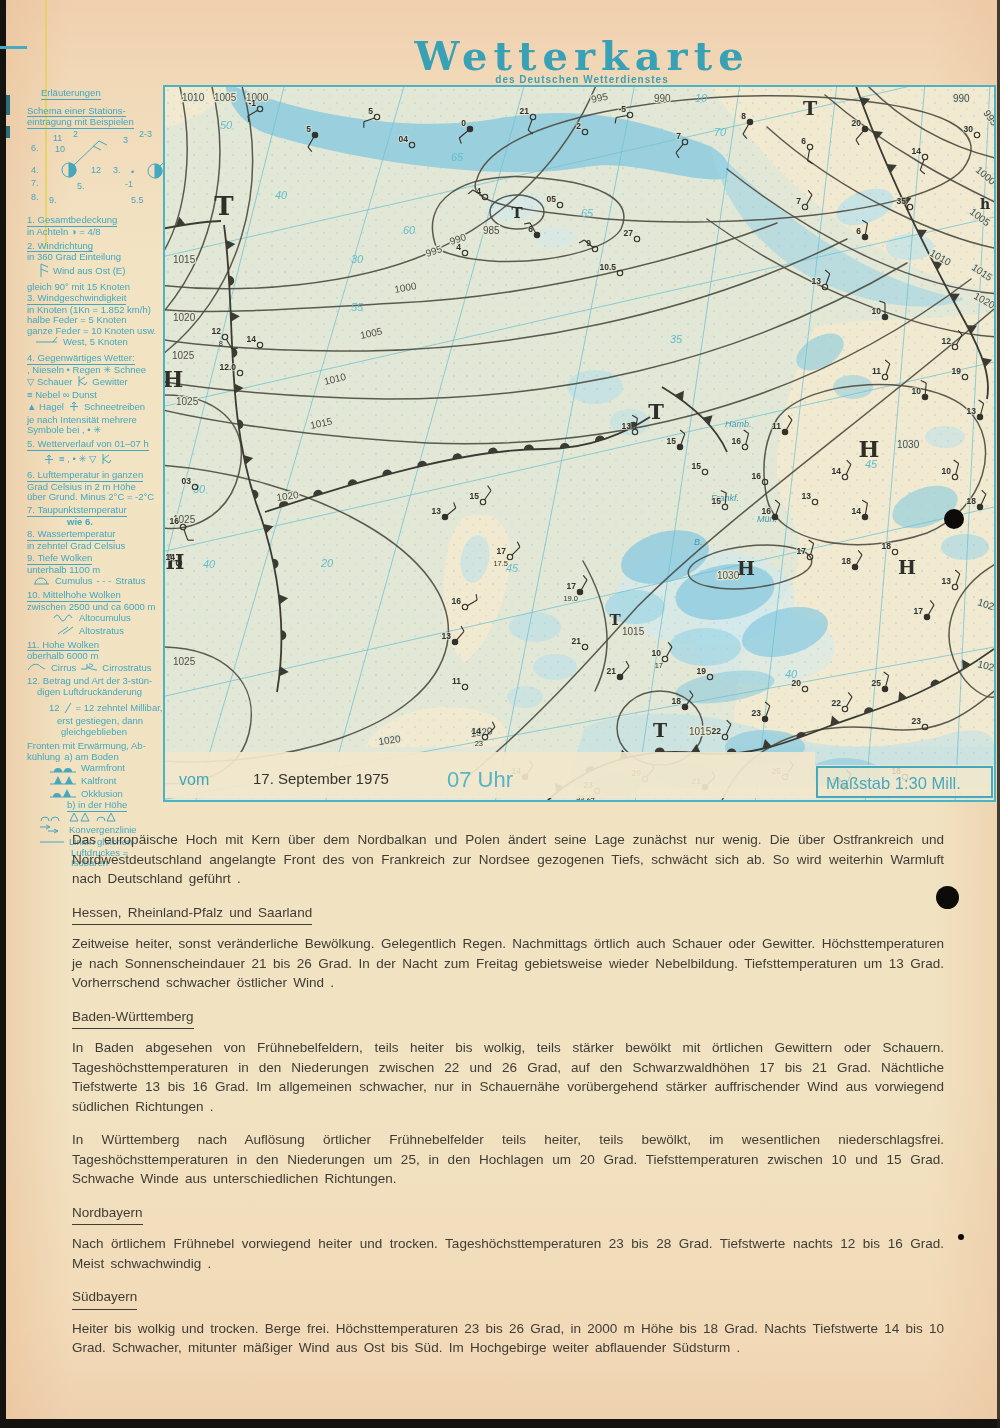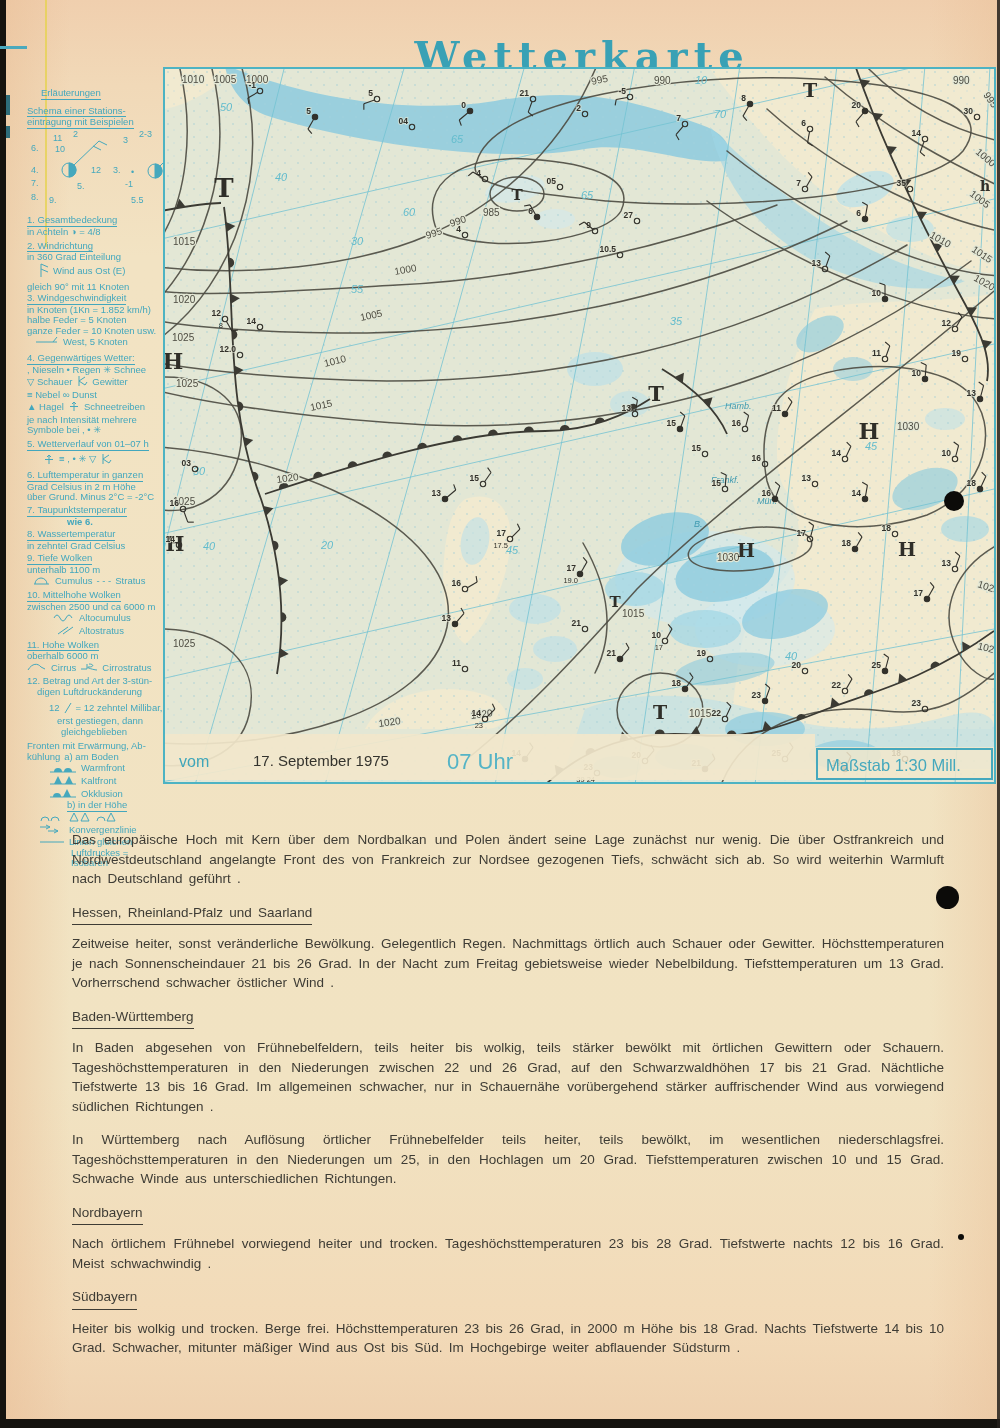--- a/index.html
+++ b/index.html
@@ -22,21 +22,21 @@
 
   
   #legend{position:absolute;left:27px;top:88px;width:140px;color:#43a7bd;font-size:9.5px;line-height:10.6px;}
   .lg-line{white-space:nowrap;}
   .lg-line .seg{display:inline-block;vertical-align:baseline;margin-right:4px;}
   .lg-u{border-bottom:1px solid #43a7bd;padding-bottom:0px;display:inline-block;}
   .lg-ic{display:inline-block;vertical-align:middle;margin-right:4px;}
   #legend svg text{font-family:"Liberation Sans",sans-serif;}
 
   
-  #map-wrap{position:absolute;left:163px;top:67px;width:833px;height:717px;border:2px solid #4db3c3;box-sizing:border-box;background:#e3e7d5;}
+  #map-wrap{position:absolute;left:163px;top:85px;width:833px;height:717px;border:2px solid #4db3c3;box-sizing:border-box;background:#e3e7d5;}
   #map-svg{display:block;}
   .iso{fill:none;stroke:#4e4d43;stroke-width:1.5;stroke-linecap:round;opacity:.92;}
   .front{fill:none;stroke:#3b3a33;stroke-width:1.8;}
   .grid{stroke:#74c3d3;stroke-width:1;opacity:.8;}
 
   
   .hole{position:absolute;border-radius:50%;background:#0c0b09;}
 
   
   #body-text{position:absolute;left:72px;top:830px;width:872px;color:#3e3c35;font-size:13.5px;line-height:19.5px;word-spacing:2.5px;}
@@ -93,21 +93,21 @@
           <text x="140" y="76" font-size="9" fill="#45a8bd">▽</text>
           <text x="104" y="46" font-size="9" fill="#45a8bd">•</text>
         </svg></div>
       <div class="lg-line"><span class="seg lg-u">1. Gesamtbedeckung</span></div>
       <div class="lg-line"><span class="seg">in Achteln  ◑ = 4/8</span></div>
       <div class="lg-line" style="margin-top: 3px;"><span class="seg lg-u">2. Windrichtung</span></div>
       <div class="lg-line"><span class="seg">in 360 Grad Einteilung</span></div>
       <div class="lg-line" style="padding-left: 10px;"><span class="lg-ic"><svg width="12" height="15">
             <path d="M4,14 V1 M4,1 l7,3 M4,6 l7,3" stroke="#45a8bd" fill="none"></path>
           </svg></span><span class="seg">Wind aus Ost (E)</span></div>
-      <div class="lg-line" style="margin-top: 2px;"><span class="seg">gleich 90° mit 11 Knoten</span></div>
+      <div class="lg-line" style="margin-top: 2px;"><span class="seg">gleich 90° mit 15 Knoten</span></div>
       <div class="lg-line"><span class="seg lg-u">3. Windgeschwindigkeit</span></div>
       <div class="lg-line"><span class="seg">in Knoten (1Kn = 1.852 km/h)</span></div>
       <div class="lg-line"><span class="seg">halbe Feder = 5 Knoten</span></div>
       <div class="lg-line"><span class="seg">ganze Feder = 10 Knoten usw.</span></div>
       <div class="lg-line" style="padding-left: 8px;"><span class="lg-ic"><svg width="24" height="9">
             <path d="M1,6 H22 M18,6 l4,-5" stroke="#45a8bd" fill="none"></path>
           </svg></span><span class="seg">West, 5 Knoten</span></div>
       <div class="lg-line" style="margin-top: 5px;"><span class="seg lg-u">4. Gegenwärtiges Wetter:</span></div>
       <div class="lg-line"><span class="seg">, Nieseln  • Regen  ✳ Schnee</span></div>
       <div class="lg-line"><span class="seg">▽ Schauer</span><span class="lg-ic"><svg width="12" height="12">

